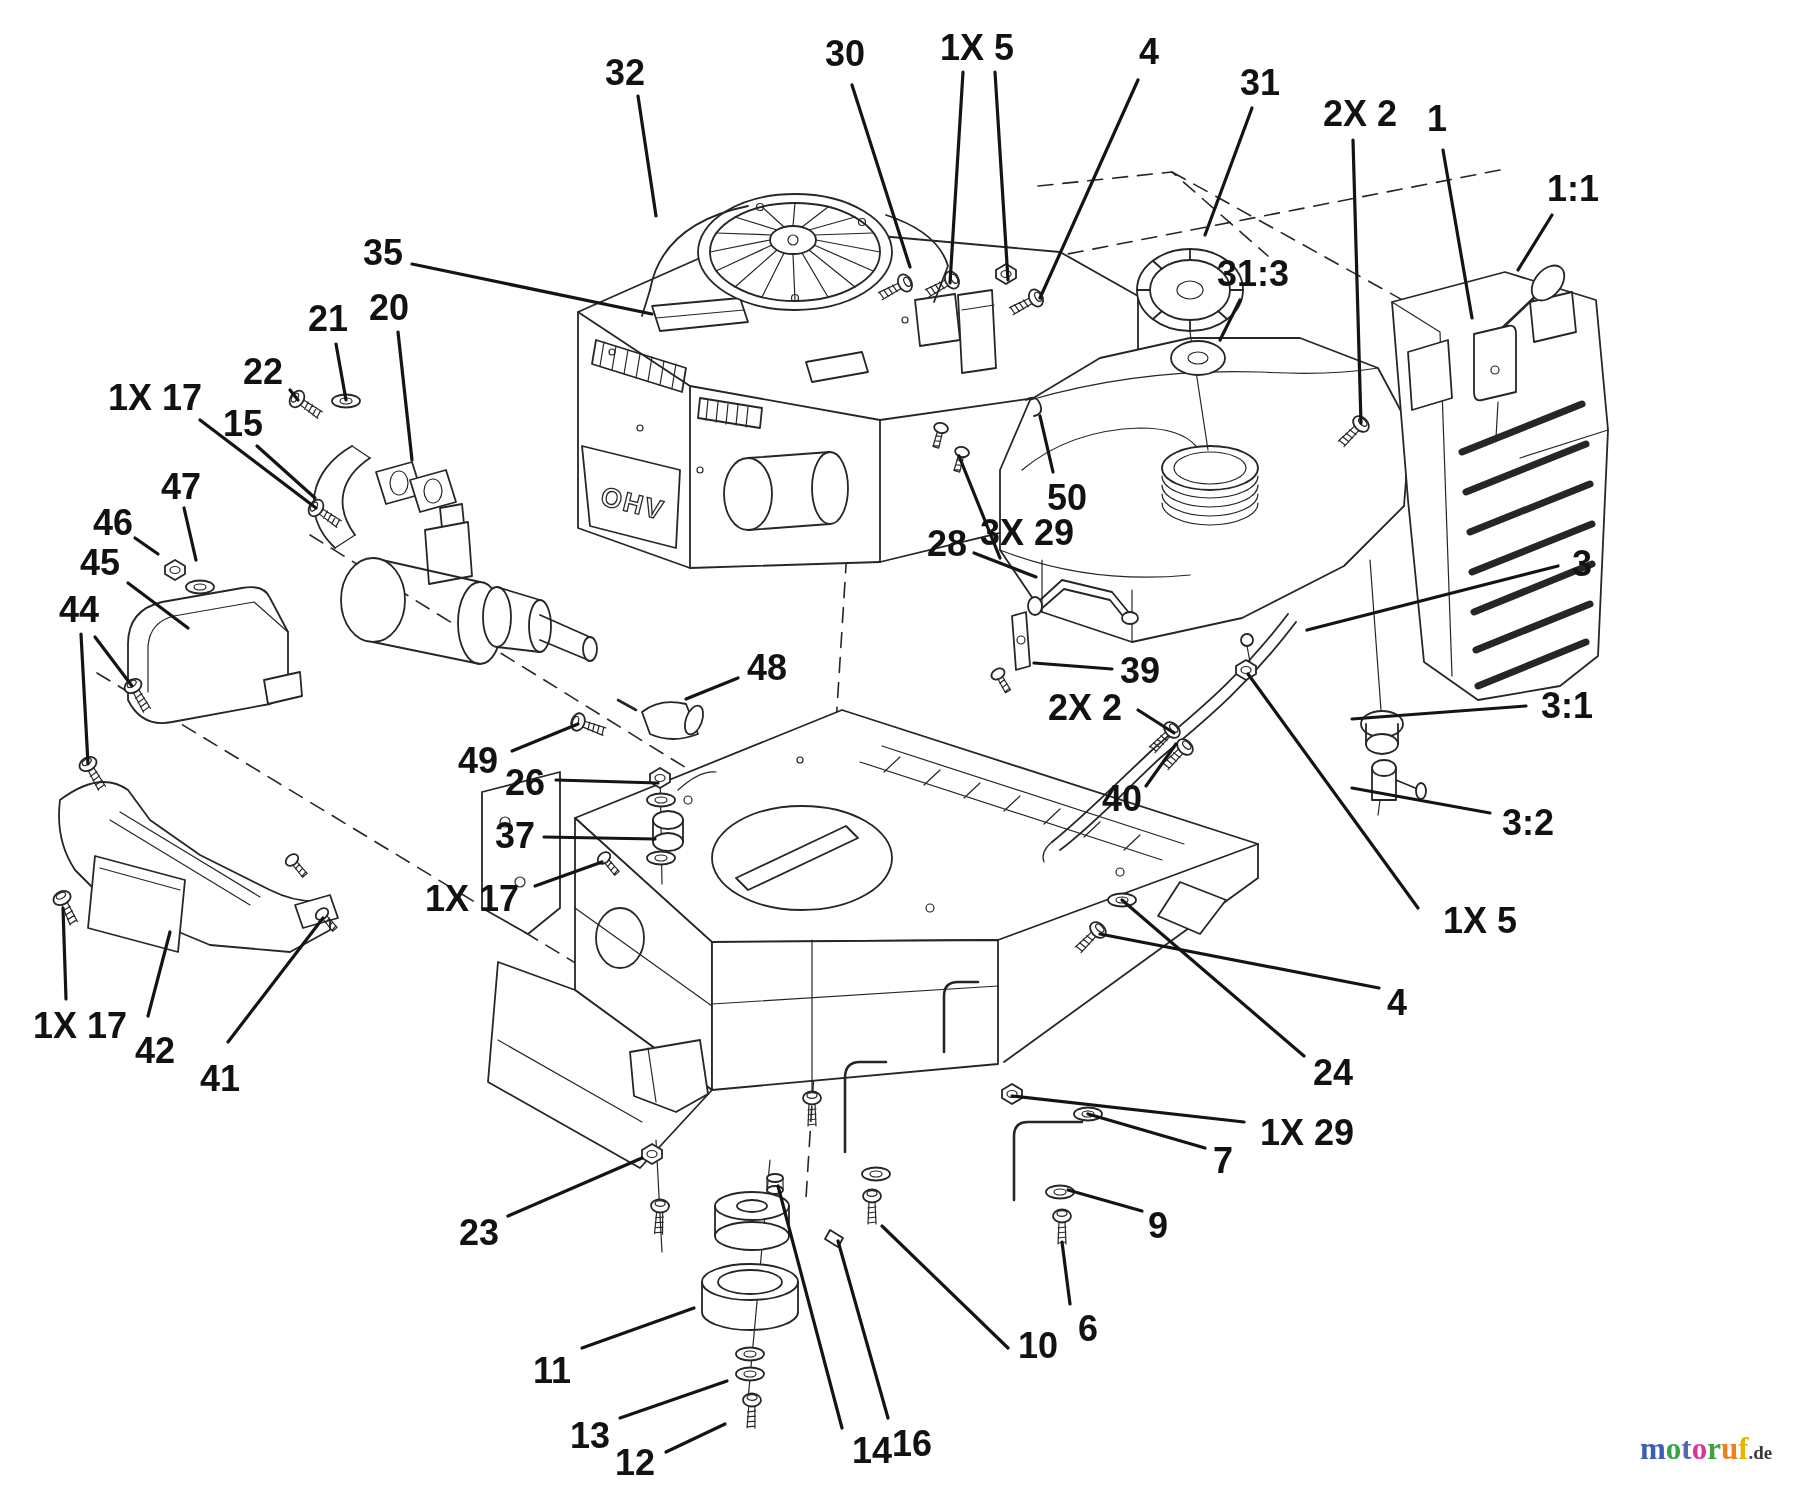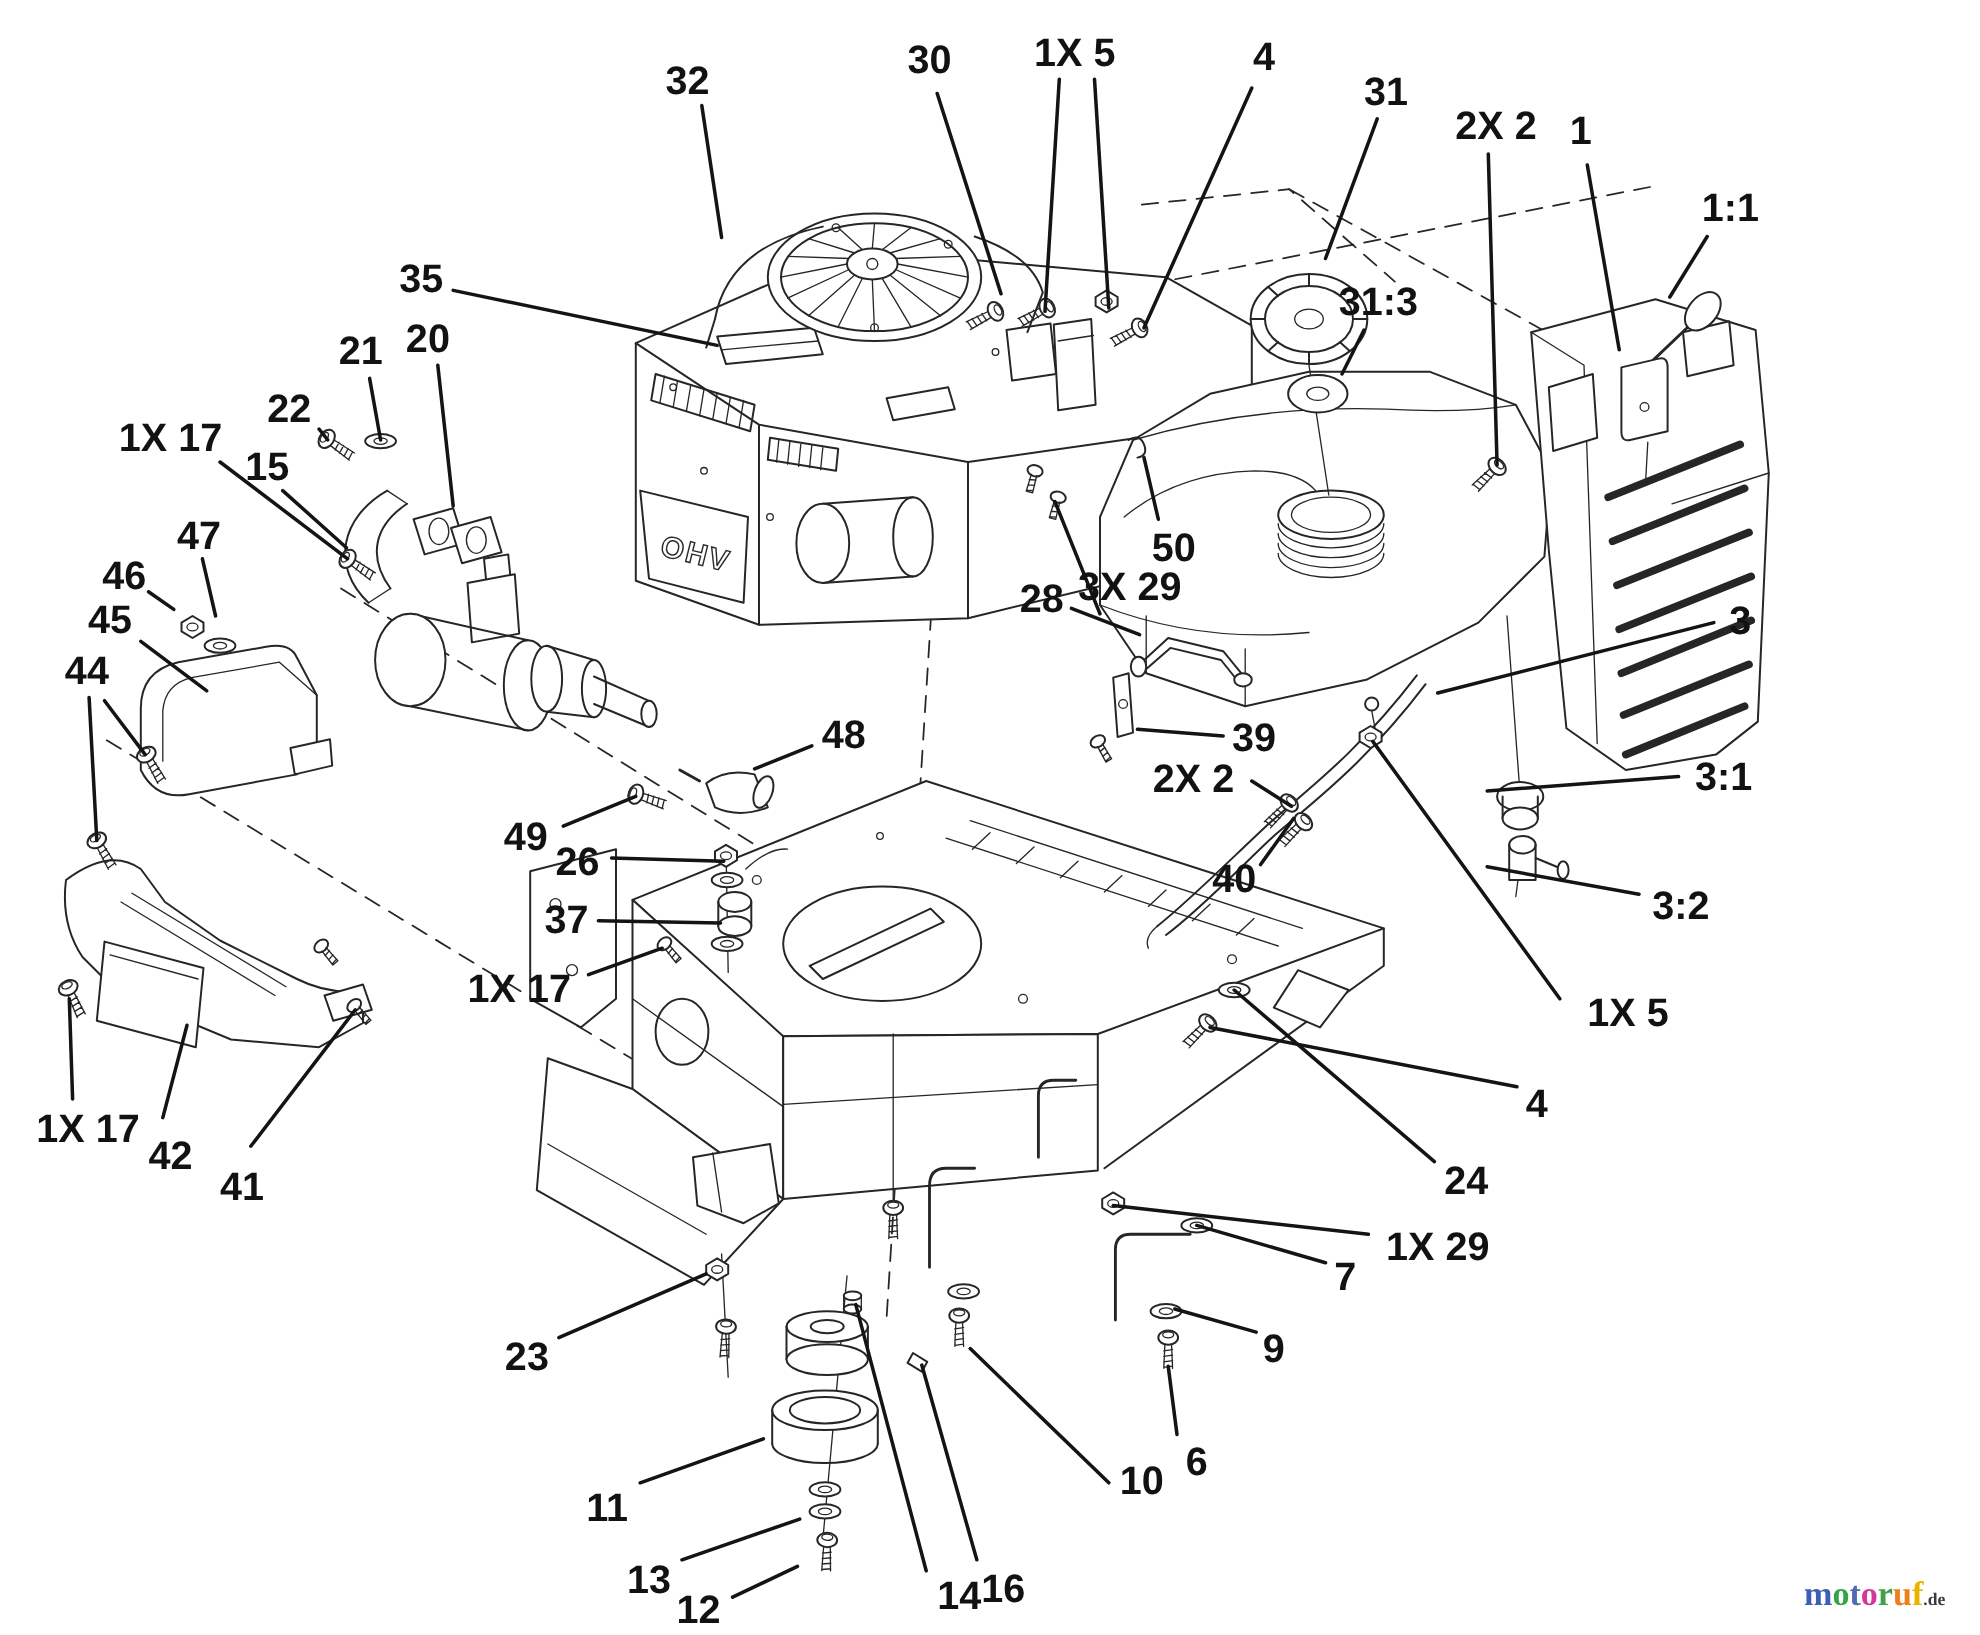--- a/index.html
+++ b/index.html
@@ -9,21 +9,21 @@
   .ln{fill:none;stroke:#262626;stroke-width:1.8;stroke-linejoin:round;stroke-linecap:round;}
   .lnf{fill:#ffffff;stroke:#262626;stroke-width:1.8;stroke-linejoin:round;}
   .thin{stroke-width:1.2;}
   .thick{stroke-width:2.6;}
   .dash{stroke-dasharray:15 10;stroke-width:1.6;}
   .slat{stroke:#262626;stroke-width:7;stroke-linecap:round;fill:none;}
   .leader{stroke:#141414;stroke-width:3.2;stroke-linecap:round;}
   text.callout{font-family:"Liberation Sans",sans-serif;font-weight:700;font-size:36px;fill:#121212;}
   text.ohv{font-family:"Liberation Sans",sans-serif;font-weight:700;font-size:27px;letter-spacing:2px;fill:#ffffff;stroke:#2a2a2a;stroke-width:1.3;}
   #watermark{position:absolute;left:1640px;top:1432px;font-family:"Liberation Serif",serif;font-weight:700;font-size:31px;line-height:34px;white-space:nowrap;}
-  #watermark .suffix{font-size:16px;font-weight:700;}
+  #watermark .suffix{font-size:19px;font-weight:700;}
 </style>
 </head>
 <body>
 
 <div id="stage">
 <svg id="art" width="1800" height="1486" viewBox="0 0 1800 1486">
   <defs>
     <g id="def-bolt">
       <ellipse cx="0" cy="0" rx="9" ry="6.5" class="lnf"></ellipse>
       <ellipse cx="0" cy="-2.5" rx="5" ry="2.8" class="ln thin"></ellipse>

